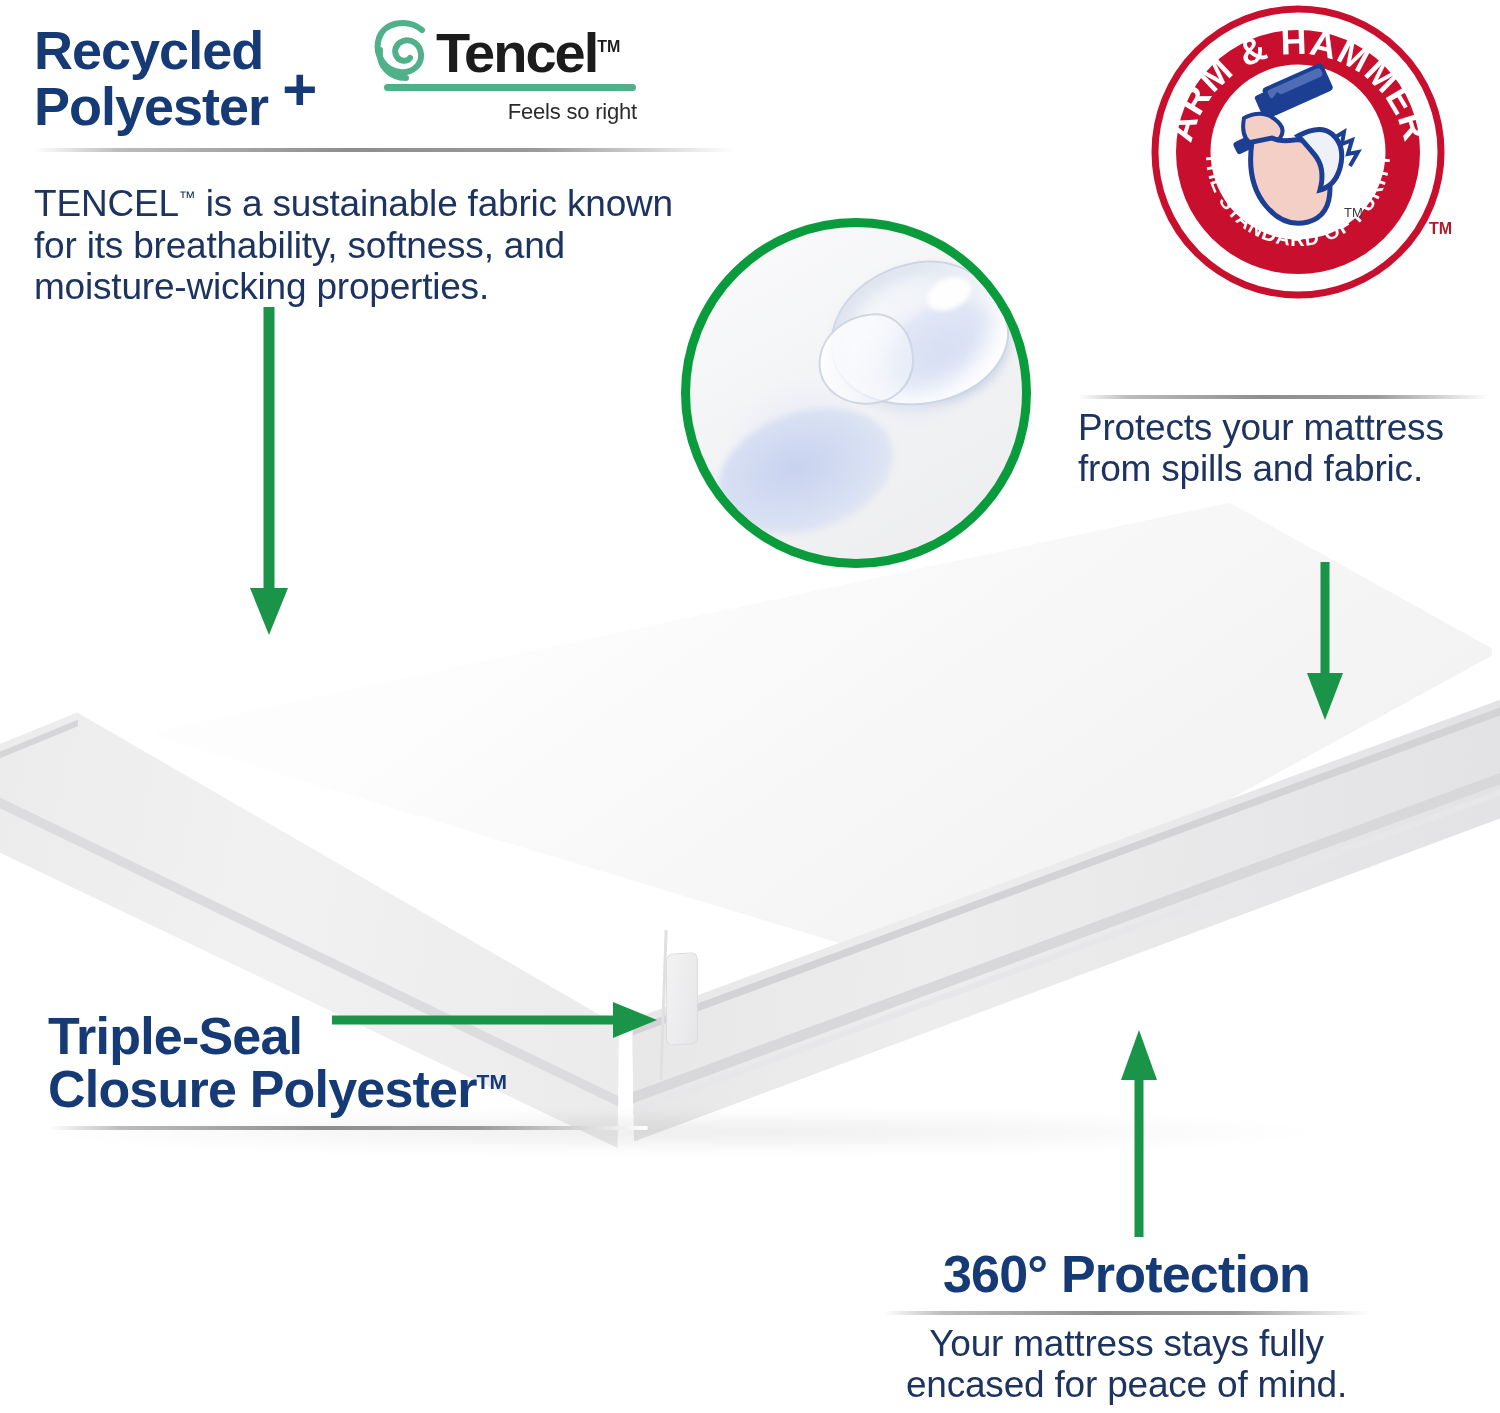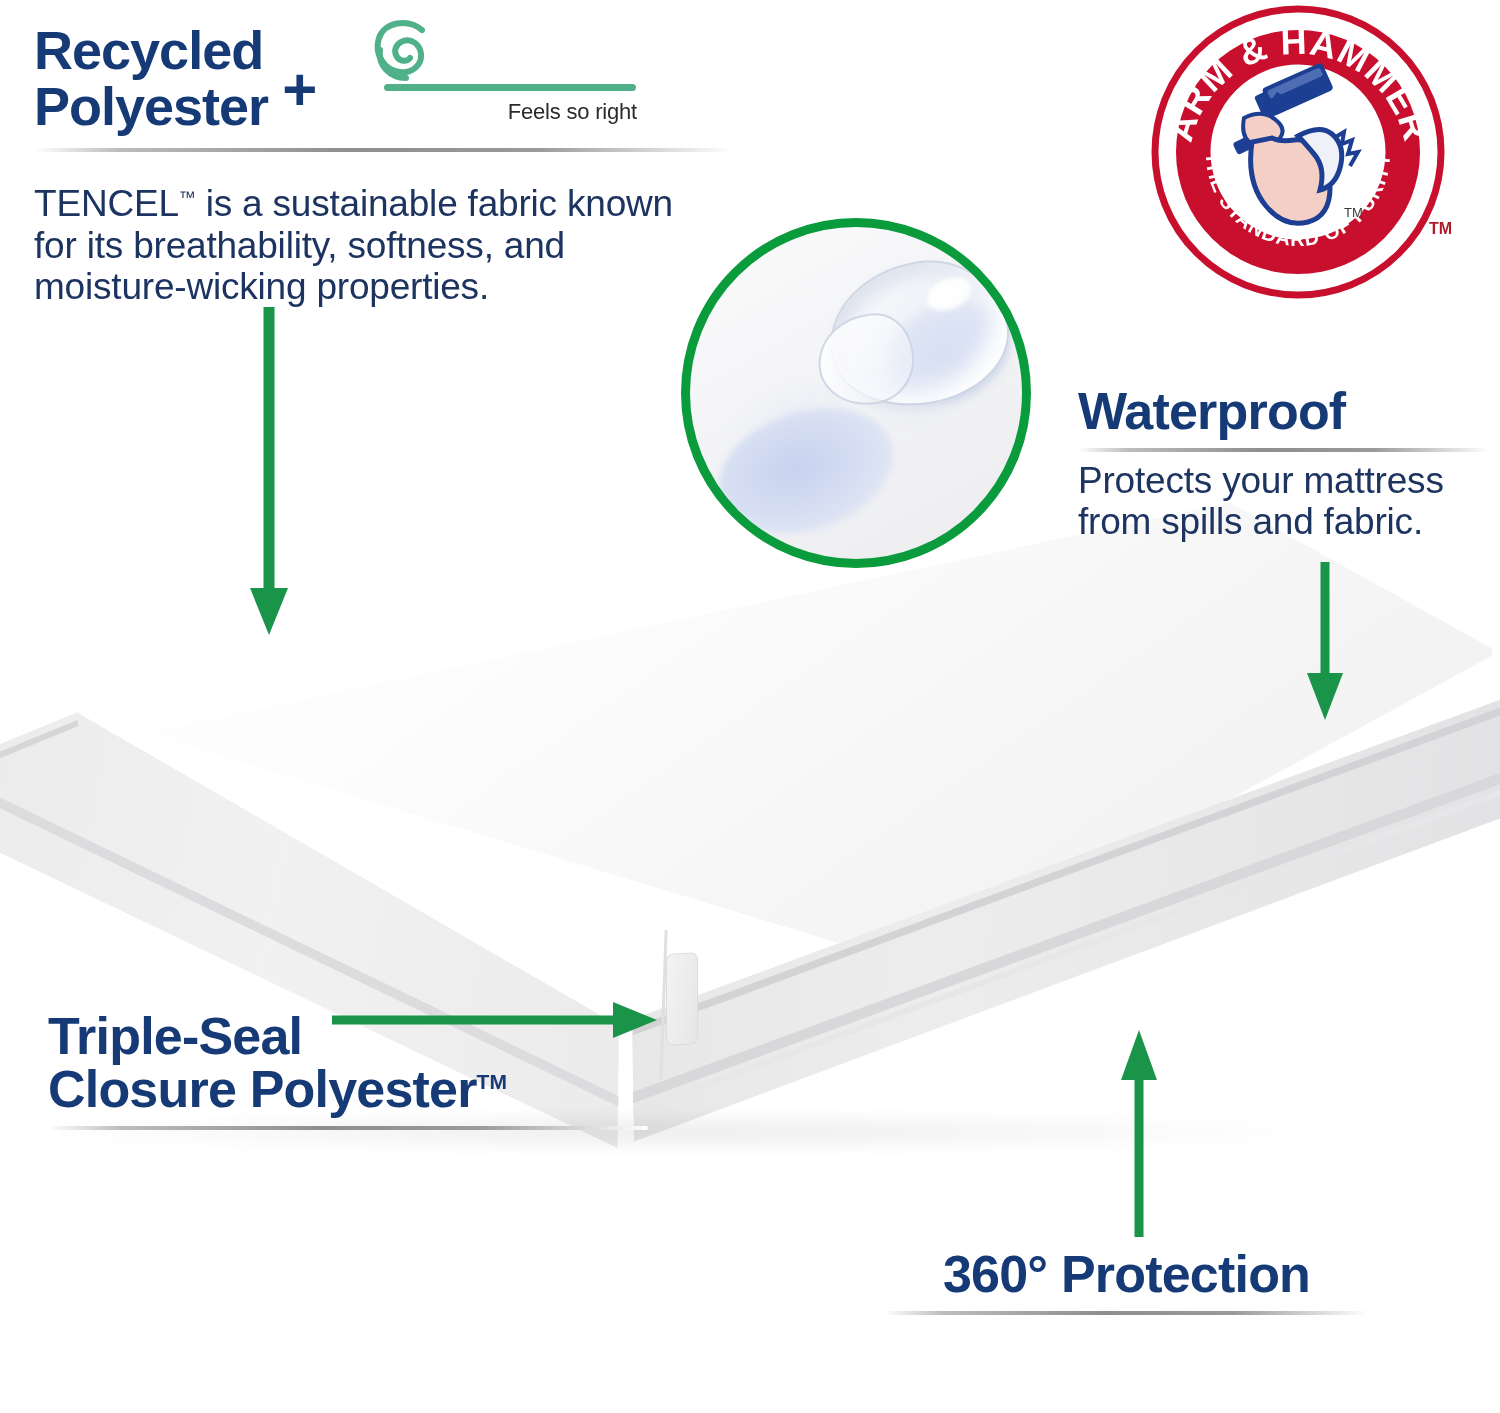--- a/index.html
+++ b/index.html
@@ -200,20 +200,21 @@
       <div style="display:flex;align-items:center;">
 
         <span style="display:inline-block;width:62px;height:74px;margin-right:2px;">
           <svg width="62" height="74" viewBox="0 0 62 74">
             <g fill="none" stroke="#4fb08a" stroke-width="6" stroke-linecap="round">
               <path d="M50 14 C36 2 12 6 7 22 C2 38 12 54 28 56 C40 57.5 50 49 49 38 C48 28 39 22 31 25 C24 27.5 21 35 25 41 C28 45.5 35 46 38 42"></path>
               <path d="M8 34 C6 50 18 62 34 62"></path>
             </g>
           </svg>
         </span>
+        <span id="tencel-word"><span>Tencel</span><span class="tm">TM</span></span>
       </div>
 
       <div style="height:7px;width:252px;margin-left:12px;margin-top:-6px;border-radius:4px;background:#4fb08a;"></div>
       <div id="tencel-tag">Feels so right</div>
     </div>
   </div>
 
   <div class="feat-rule" style="margin-top:14px;width:700px;"></div>
 
   <div class="feat-body" style="width:690px;margin-top:31px;"><span>TENCEL</span><span class="tm">™</span><span> is a sustainable fabric known
@@ -297,27 +298,28 @@
   <line x1="2" y1="25" x2="290" y2="25" stroke="#1a9448" stroke-width="9"></line>
   <polygon points="283,7 283,43 327,25" fill="#1a9448"></polygon>
 </svg>
 
 <svg class="arrow" style="left:1110px;top:1025px;" width="70" height="215">
   <line x1="29" y1="212" x2="29" y2="48" stroke="#1a9448" stroke-width="9"></line>
   <polygon points="11,55 47,55 29,5" fill="#1a9448"></polygon>
 </svg>
 
 <div class="abs" id="feat-waterproof">
-  <div class="feat-title">Waterproof</div>
   <div class="feat-rule"></div>
   <div class="feat-body">Protects your mattress
 from spills and fabric.</div>
 </div>
 
 <div class="abs" id="feat-tripleseal">
   <div class="feat-title"><span>Triple-Seal</span><br><span>Closure Polyester</span><span class="tm">TM</span></div>
   <div class="feat-rule"></div>
 </div>
 
 <div class="abs" id="feat-360">
   <div class="feat-title">360° Protection</div>
   <div class="feat-rule"></div>
+  <div class="feat-body">Your mattress stays fully
+encased for peace of mind.</div>
 </div>
 
 </body></html>

